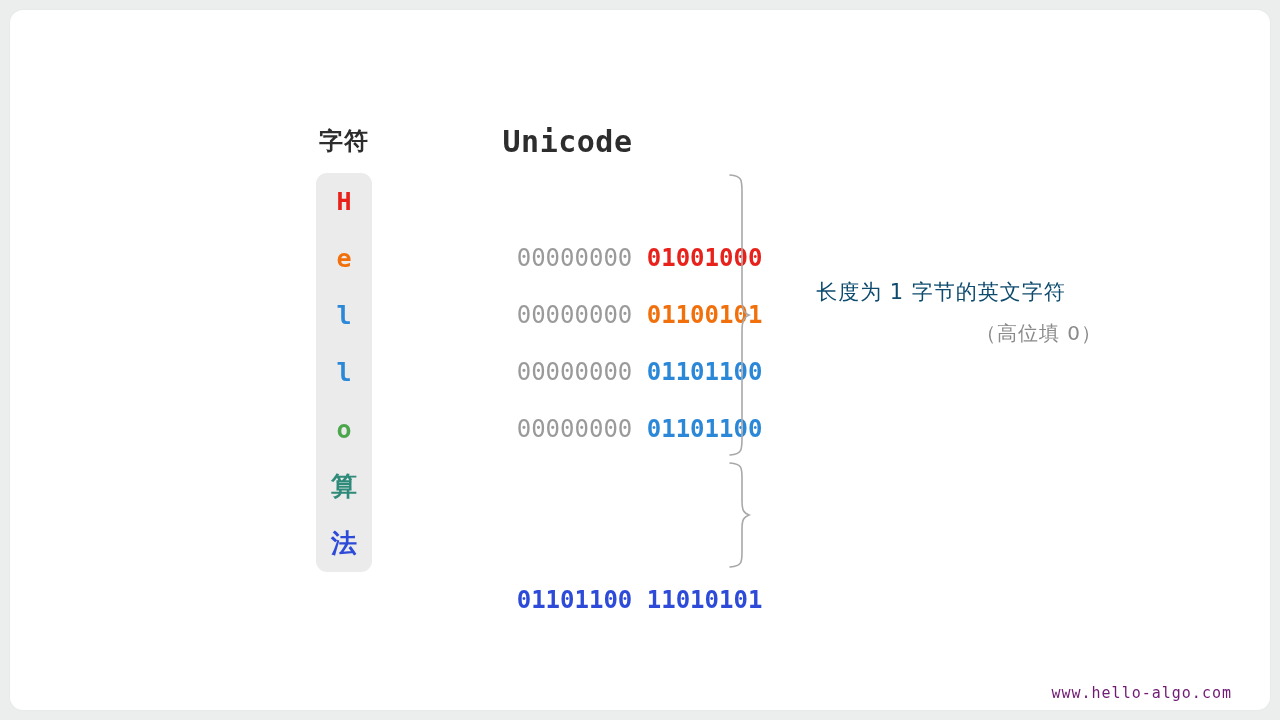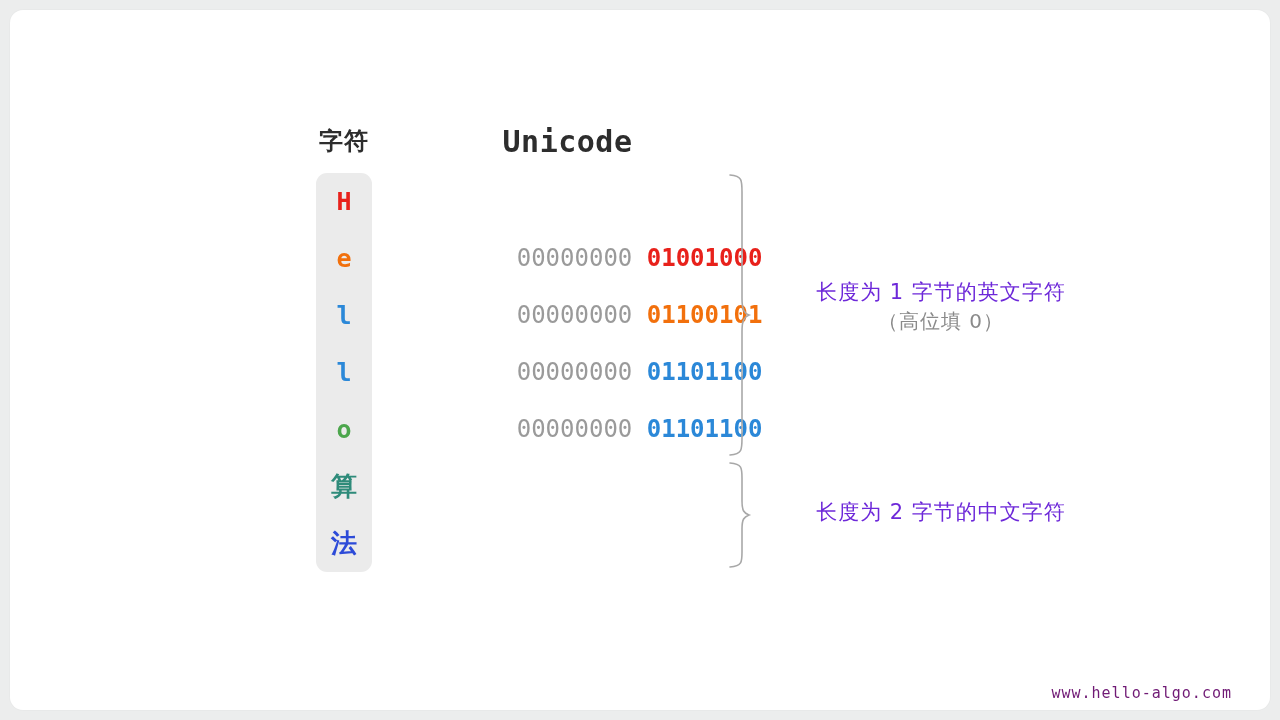--- a/index.html
+++ b/index.html
@@ -111,30 +111,31 @@
   }
 
   
   .anno {
     position: absolute;
     text-align: center;
     font-family: "DejaVu Sans", "Liberation Sans", sans-serif;
   }
   .anno-l1 {
     font-size: 21px;
-    color: #6d28d9;
+    color: #0c4a6e;
     letter-spacing: 1px;
     white-space: pre;
   }
   .anno-l2 {
     font-size: 20px;
     color: #8a8a8a;
     letter-spacing: 1px;
-    margin-top: 2px;
+    margin-top: 14px;
     white-space: pre;
+    text-align: right;
   }
 
   
   .watermark {
     position: absolute;
     right: 58px;
     bottom: 28px;
     font-size: 15px;
     color: #d3d3d3;
     font-family: "DejaVu Sans Mono", "Liberation Mono", monospace;
@@ -165,34 +166,34 @@
     </div>
     <div class="bits-cell" style="top:220px">
       <span class="bits-hi" style="color: rgb(154, 154, 154);">00000000</span><span> </span><span class="bits-lo" style="color: rgb(242, 112, 12);">01100101</span>
     </div>
     <div class="bits-cell" style="top:277px">
       <span class="bits-hi" style="color: rgb(154, 154, 154);">00000000</span><span> </span><span class="bits-lo" style="color: rgb(43, 136, 216);">01101100</span>
     </div>
     <div class="bits-cell" style="top:334px">
       <span class="bits-hi" style="color: rgb(154, 154, 154);">00000000</span><span> </span><span class="bits-lo" style="color: rgb(43, 136, 216);">01101100</span>
     </div>
+    <div class="bits-cell" style="top:505px">
+      <span class="bits-hi" style="color: rgb(45, 75, 216); font-weight: bold;">01101100</span><span> </span><span class="bits-lo" style="color: rgb(45, 75, 216);">11010101</span>
+    </div>
 
     <svg class="brace" style="top:160px" width="34" height="290" viewBox="0 0 34 290">
       <path d="M 8 5 C 20 6 20 10 20 22 L 20 128 C 20 140 22 143 27 145 C 22 147 20 150 20 162 L 20 268 C 20 280 20 284 8 285" fill="none" stroke="#a8a8a8" stroke-width="1.6" stroke-linecap="round"></path>
     </svg>
 
     <svg class="brace" style="top:449px" width="34" height="112" viewBox="0 0 34 112">
       <path d="M 8 4 C 20 5 20 9 20 19 L 20 42 C 20 52 22 54 27 56 C 22 58 20 60 20 70 L 20 93 C 20 103 20 107 8 108" fill="none" stroke="#a8a8a8" stroke-width="1.6" stroke-linecap="round"></path>
     </svg>
 
     <div class="anno" style="left:770px; top:268px; width:322px">
       <div class="anno-l1">长度为 1 字节的英文字符</div>
       <div class="anno-l2">（高位填 0）</div>
     </div>
 
-    <div class="anno" style="left:770px; top:488px; width:322px">
-      <div class="anno-l1">长度为 2 字节的中文字符</div>
-    </div>
 
     <div class="watermark" style="color: #701a75;">www.hello-algo.com</div>
 
   </div>
 </div>
 
 </body></html>

